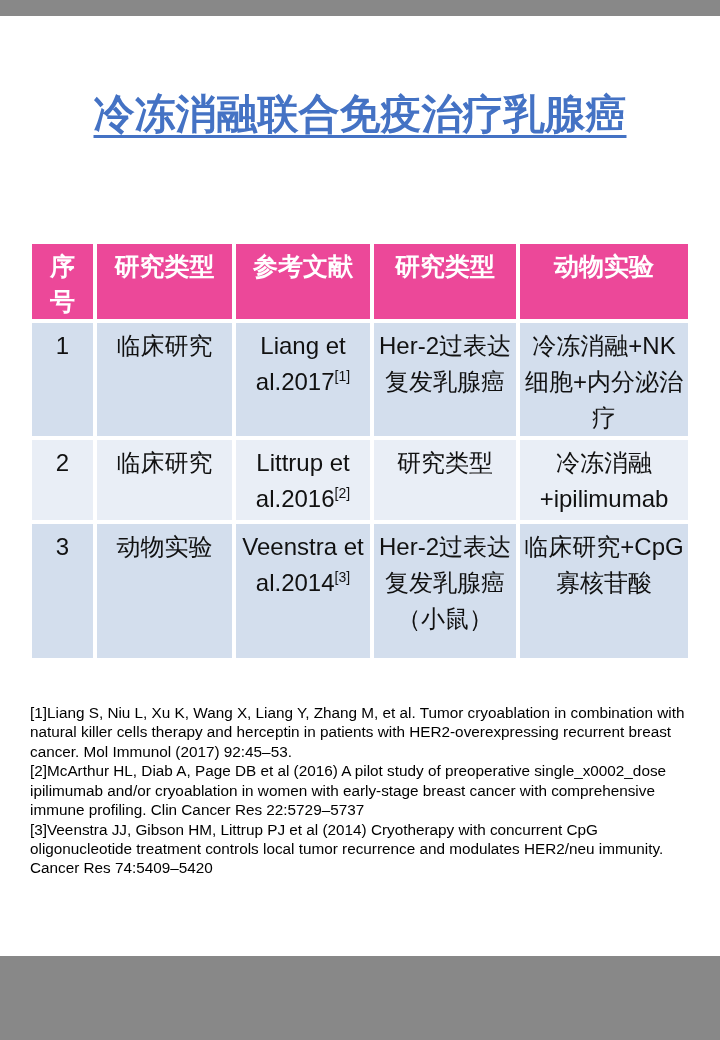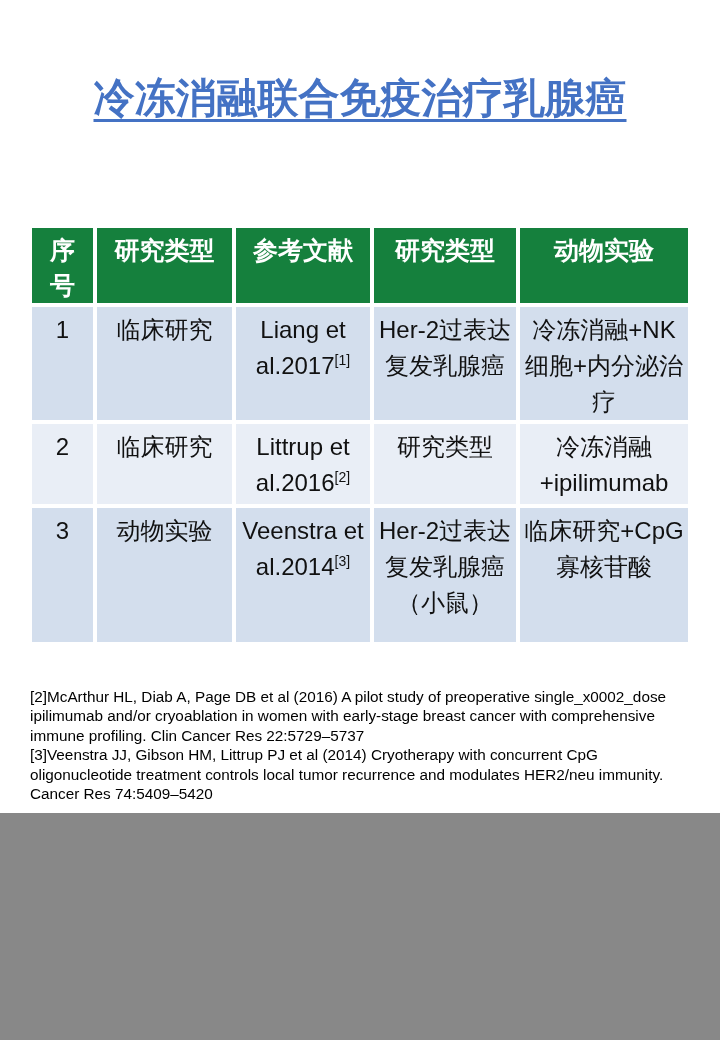--- a/index.html
+++ b/index.html
@@ -2,23 +2,23 @@
 <html><head>
 <meta charset="utf-8">
 <style>
   * { margin: 0; padding: 0; box-sizing: border-box; }
   html, body { background: #888; }
   body { font-family: "Liberation Sans", "DejaVu Sans", sans-serif; }
 
   .slide {
     position: relative;
     width: 720px;
-    height: 813px;
+    height: 940px;
     background: #ffffff;
-    margin: 0 auto;
+    margin: 16px auto;
     overflow: hidden;
   }
 
   
   .title {
     position: absolute;
     top: 72px;
     left: 30px;
     width: 660px;
     text-align: center;
@@ -44,21 +44,21 @@
     border-style: hidden;
     table-layout: fixed;
   }
   .study-table th, .study-table td {
     border: 4px solid #ffffff;
     vertical-align: top;
     text-align: center;
     padding: 5px 2px 0 2px;
   }
   .study-table th {
-    background: #15803d;
+    background: #ec4899;
     color: #ffffff;
     font-size: 25px;
     font-weight: 600;
     height: 74px;
     line-height: 1.4;
   }
   .study-table th.col-no { padding-left: 15px; padding-right: 15px; }
   .study-table td {
     color: #111111;
     font-size: 24px;
@@ -171,20 +171,21 @@
         <td>3</td>
         <td>动物实验</td>
         <td><span>Veenstra et al.2014</span><sup>[3]</sup></td>
         <td>Her-2过表达复发乳腺癌（小鼠）</td>
         <td>临床研究+CpG寡核苷酸</td>
       </tr>
     </tbody>
   </table>
 
   <div class="references">
+    <p>[1]Liang S, Niu L, Xu K, Wang X, Liang Y, Zhang M, et al. Tumor cryoablation in combination with natural killer cells therapy and herceptin in patients with HER2-overexpressing recurrent breast cancer. Mol Immunol (2017) 92:45–53.</p>
     <p>[2]McArthur HL, Diab A, Page DB et al (2016) A pilot study of preoperative single_x0002_dose ipilimumab and/or cryoablation in women with early-stage breast cancer with comprehensive immune profiling. Clin Cancer Res 22:5729–5737</p>
     <p>[3]Veenstra JJ, Gibson HM, Littrup PJ et al (2014) Cryotherapy with concurrent CpG oligonucleotide treatment controls local tumor recurrence and modulates HER2/neu immunity. Cancer Res 74:5409–5420</p>
   </div>
 
   <div class="deco-1"></div>
   <div class="deco-2"></div>
   <div class="bar-navy"></div>
   <div class="bar-teal"></div>
 
   <div class="logo">HYGEA</div>

